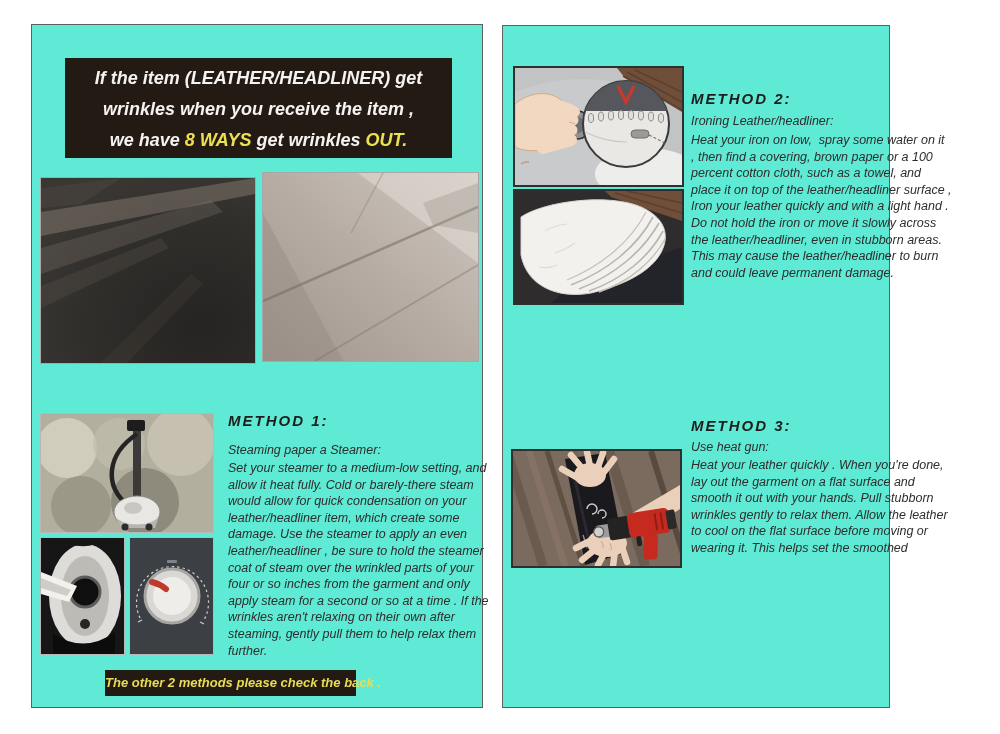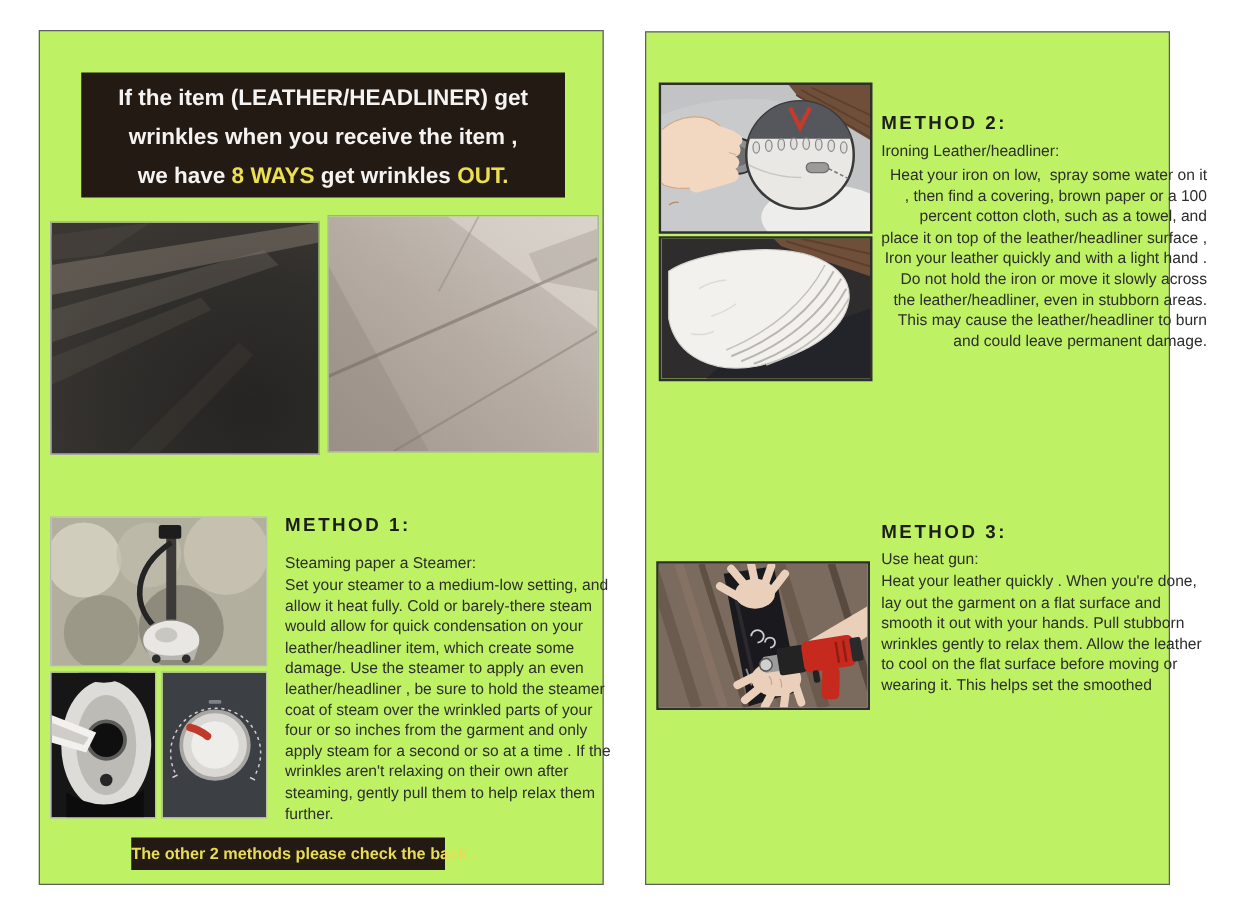--- a/index.html
+++ b/index.html
@@ -1,22 +1,22 @@
 <!DOCTYPE html>
 <html><head>
 <meta charset="utf-8">
 <style>
   html,body{margin:0;padding:0;}
   body{
     width:1000px;height:734px;position:relative;background:#ffffff;
     font-family:"Liberation Sans", sans-serif;color:#2d2d2d;overflow:hidden;
   }
-  .panel{position:absolute;background:#bef264;border:1.5px solid #5f5f5f;box-sizing:border-box;}
+  .panel{position:absolute;background:#5eead4;border:1.5px solid #5f5f5f;box-sizing:border-box;font-style:italic;}
   #panel-left{left:31px;top:24px;width:452px;height:684px;}
-  #panel-right{left:516px;top:25px;width:420px;height:683px;}
+  #panel-right{left:502px;top:25px;width:388px;height:683px;}
 
   
   .intro-banner{
     position:absolute;left:33px;top:33px;width:387px;height:100px;
     background:#241a14;color:#f5f3f1;font-weight:bold;font-size:18px;
     text-align:center;line-height:31px;padding-top:5px;box-sizing:border-box;
   }
   .intro-banner .hl{color:#ebe052;}
 
   
@@ -28,21 +28,21 @@
   .method-title{position:absolute;font-size:15px;font-weight:bold;letter-spacing:2px;color:#1d1d1d;}
   .method-sub{position:absolute;font-size:12.5px;color:#2d2d2d;}
   .body-lines{position:absolute;font-size:12.5px;line-height:16.6px;color:#2d2d2d;white-space:nowrap;}
 
   #m1-title{left:196px;top:387px;}
   #m1-sub{left:196px;top:418px;}
   #m1-body{left:196px;top:435px;}
 
   #m2-title{left:188px;top:64px;}
   #m2-sub{left:188px;top:88px;}
-  #m2-body{left:188px;top:106px;text-align:right;}
+  #m2-body{left:188px;top:106px;}
 
   #m3-title{left:188px;top:391px;}
   #m3-sub{left:188px;top:414px;}
   #m3-body{left:188px;top:431px;}
 
   
   .fig{position:absolute;box-sizing:border-box;overflow:hidden;}
   #fig-steamer{left:8px;top:388px;width:174px;height:242px;}
   .steamer-cell{position:absolute;border:1px solid #b8b8b8;box-sizing:border-box;overflow:hidden;}
   #steamer-top{left:0;top:0;width:174px;height:120px;}

